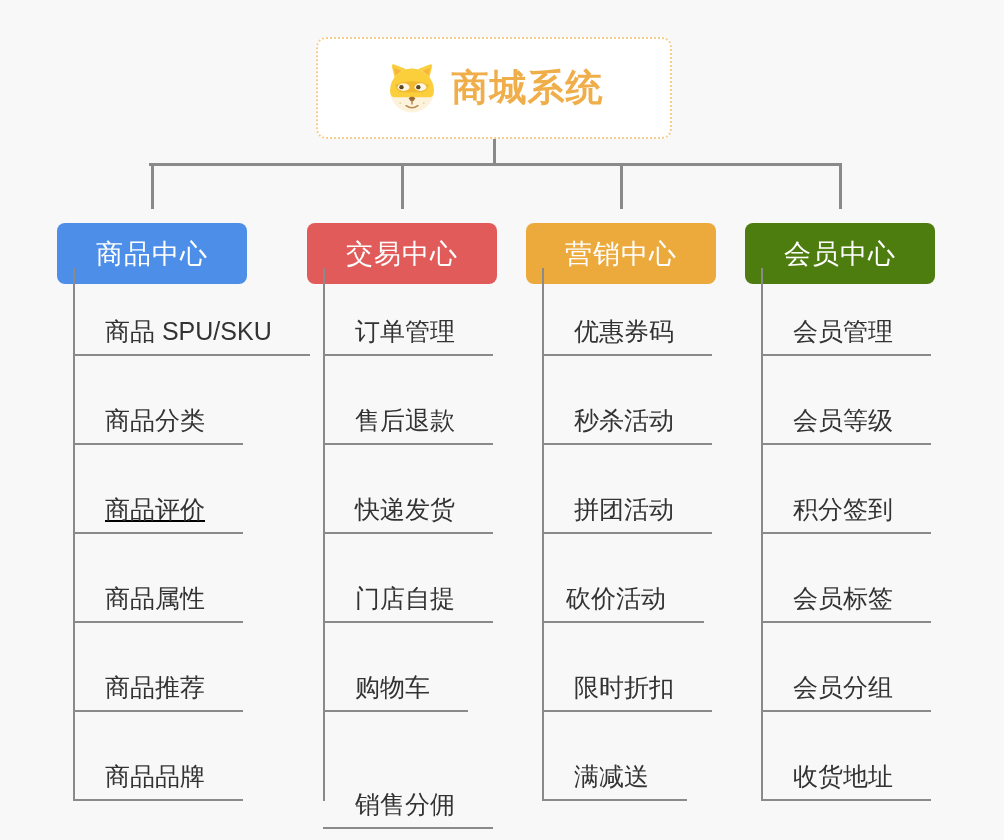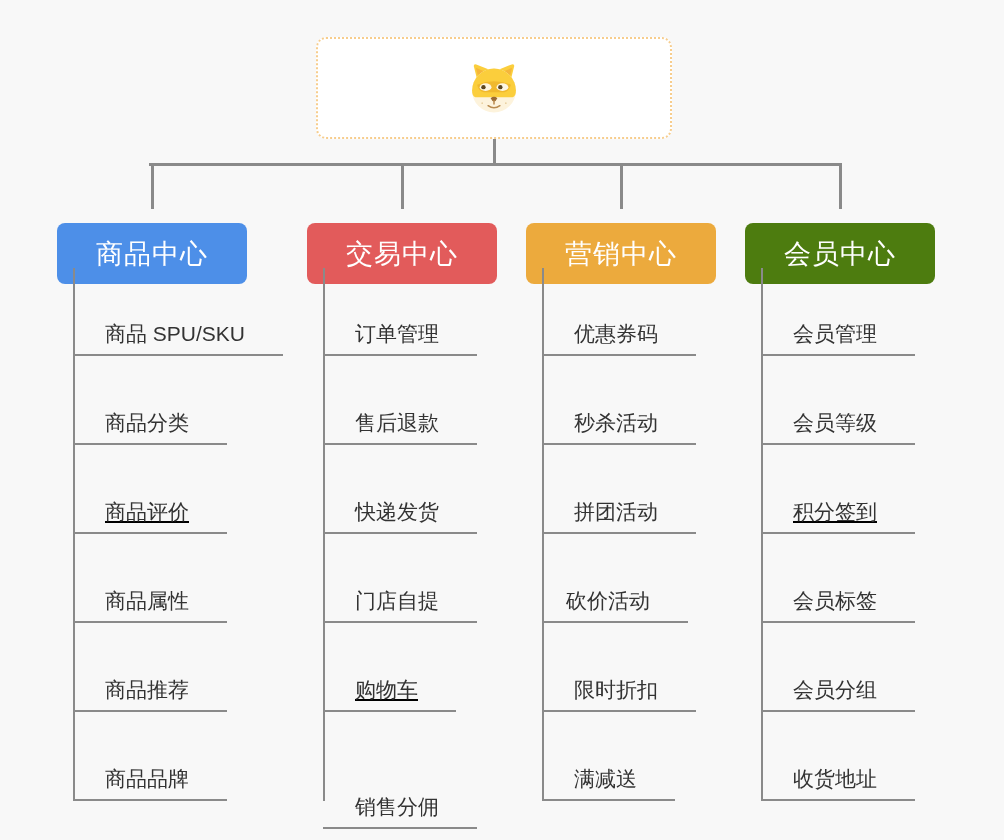--- a/index.html
+++ b/index.html
@@ -71,21 +71,21 @@
     left: 16px;
     height: 46px;
     display: flex;
     align-items: flex-end;
     padding: 0 38px 6px 32px;
     border-bottom: 2px solid var(--connector, #8a8a8a);
     white-space: nowrap;
     cursor: pointer;
   }
   .leaf span {
-    font-size: 21px;
+    font-size: 25px;
     color: var(--leaf-text, #333333);
   }
 </style>
 </head>
 <body>
 
 <div class="canvas">
 
   <div class="root-node">
     <svg class="root-icon" viewBox="0 0 64 64">
@@ -103,20 +103,21 @@
       <ellipse cx="22" cy="31" rx="7" ry="4.5" fill="#fdf6e3"></ellipse>
       <ellipse cx="42" cy="31" rx="7" ry="4.5" fill="#fdf6e3"></ellipse>
       <circle cx="19.5" cy="31" r="2.6" fill="#5b4620"></circle>
       <circle cx="39.5" cy="31" r="2.6" fill="#5b4620"></circle>
 
       <path d="M28 44 q4 -3 8 0 q-2 4 -4 4 q-2 0 -4 -4 Z" fill="#9a6a33"></path>
       <path d="M32 47 l0 4 M25 53 q7 5 14 0" stroke="#b98a4e" stroke-width="1.8" fill="none" stroke-linecap="round"></path>
       <circle cx="18" cy="50" r="1" fill="#e8cf9e"></circle>
       <circle cx="46" cy="50" r="1" fill="#e8cf9e"></circle>
     </svg>
+    <span class="root-title">商城系统</span>
   </div>
 
   <div class="conn conn-root-stub"></div>
   <div class="conn conn-horizontal"></div>
 
   <div id="branches">
       <div class="branch" style="left: 57px;">
     <div class="branch-drop"></div>
     <div class="branch-header" style="background: rgb(77, 143, 232);">
       <span class="branch-label">商品中心</span>
@@ -155,21 +156,21 @@
           </div>
           <div class="leaf" style="top: 236px;">
             <span>售后退款</span>
           </div>
           <div class="leaf" style="top: 325px;">
             <span>快递发货</span>
           </div>
           <div class="leaf" style="top: 414px;">
             <span>门店自提</span>
           </div>
-          <div class="leaf" style="top: 503px; text-decoration: underline;">
+          <div class="leaf" style="top: 503px;">
             <span>购物车</span>
           </div>
           <div class="leaf" style="top: 620px;">
             <span>销售分佣</span>
           </div>
         </div>
   </div>
       <div class="branch" style="left: 526px;">
     <div class="branch-drop"></div>
     <div class="branch-header" style="background: rgb(236, 170, 61);">
@@ -203,21 +204,21 @@
       <span class="branch-label">会员中心</span>
     </div>
     <div class="branch-trunk"></div>
     <div class="leaves">
           <div class="leaf" style="top: 147px;">
             <span>会员管理</span>
           </div>
           <div class="leaf" style="top: 236px;">
             <span>会员等级</span>
           </div>
-          <div class="leaf" style="top: 325px; text-decoration: underline;">
+          <div class="leaf" style="top: 325px;">
             <span>积分签到</span>
           </div>
           <div class="leaf" style="top: 414px;">
             <span>会员标签</span>
           </div>
           <div class="leaf" style="top: 503px;">
             <span>会员分组</span>
           </div>
           <div class="leaf" style="top: 592px;">
             <span>收货地址</span>

